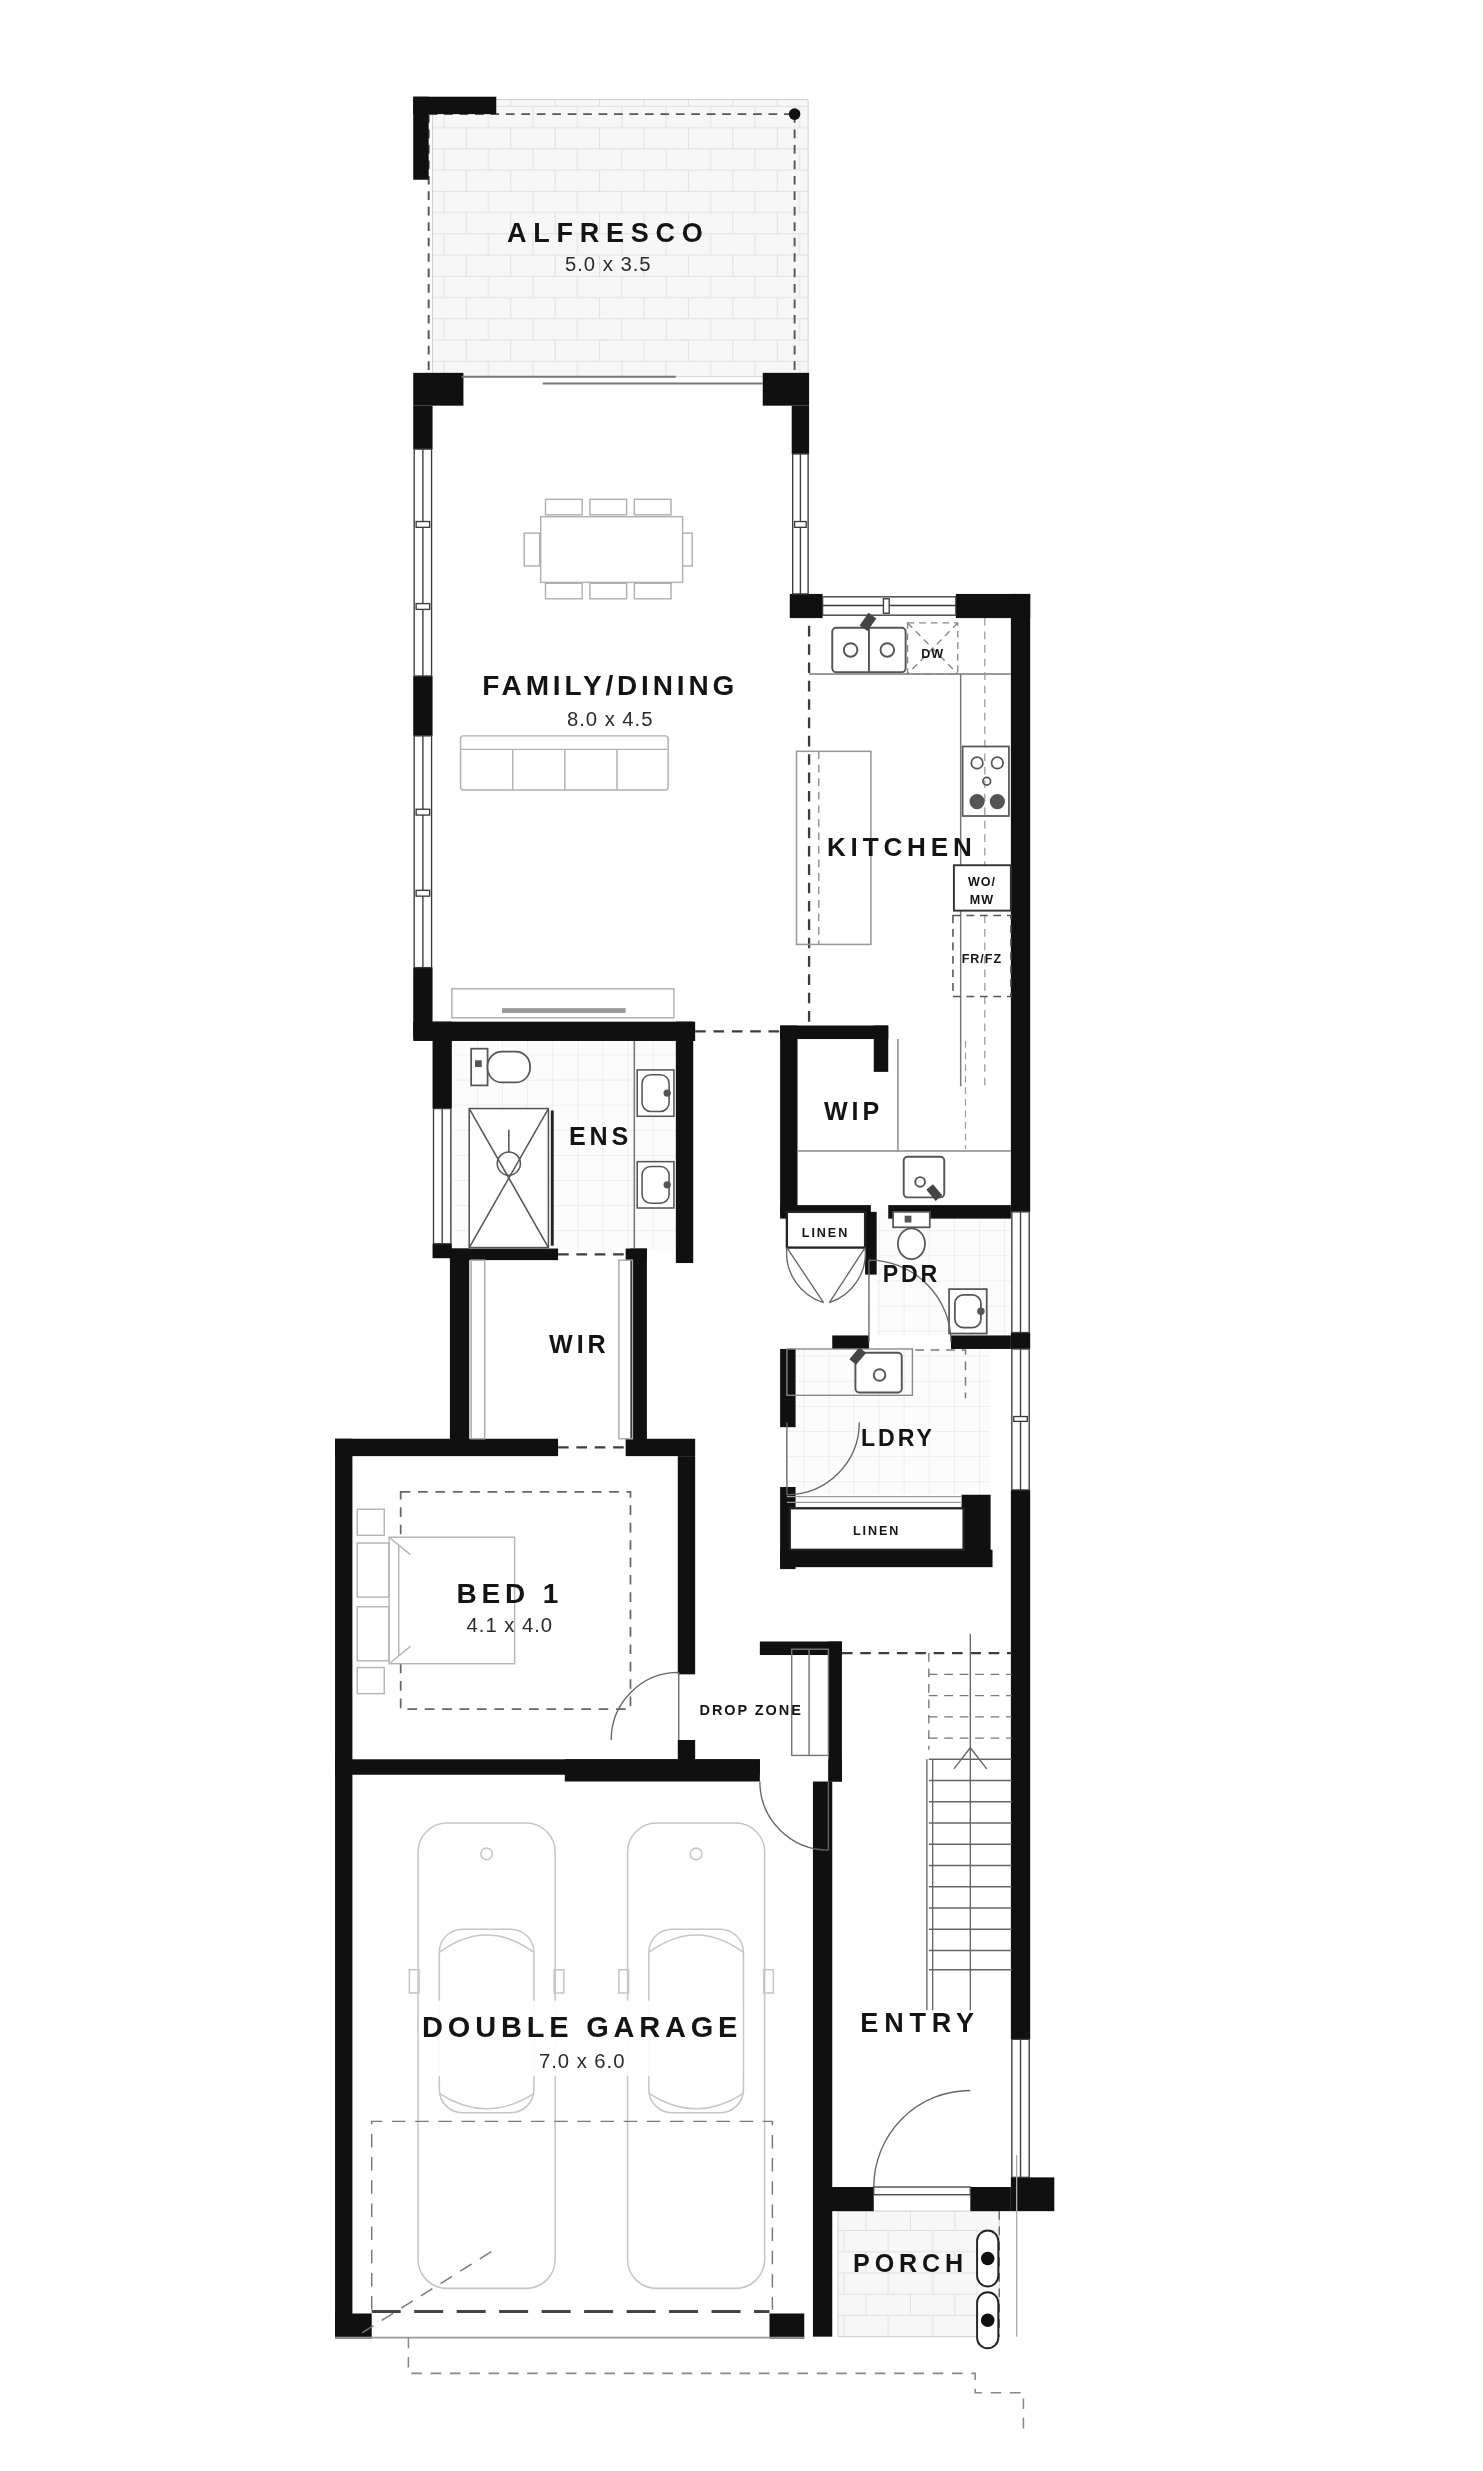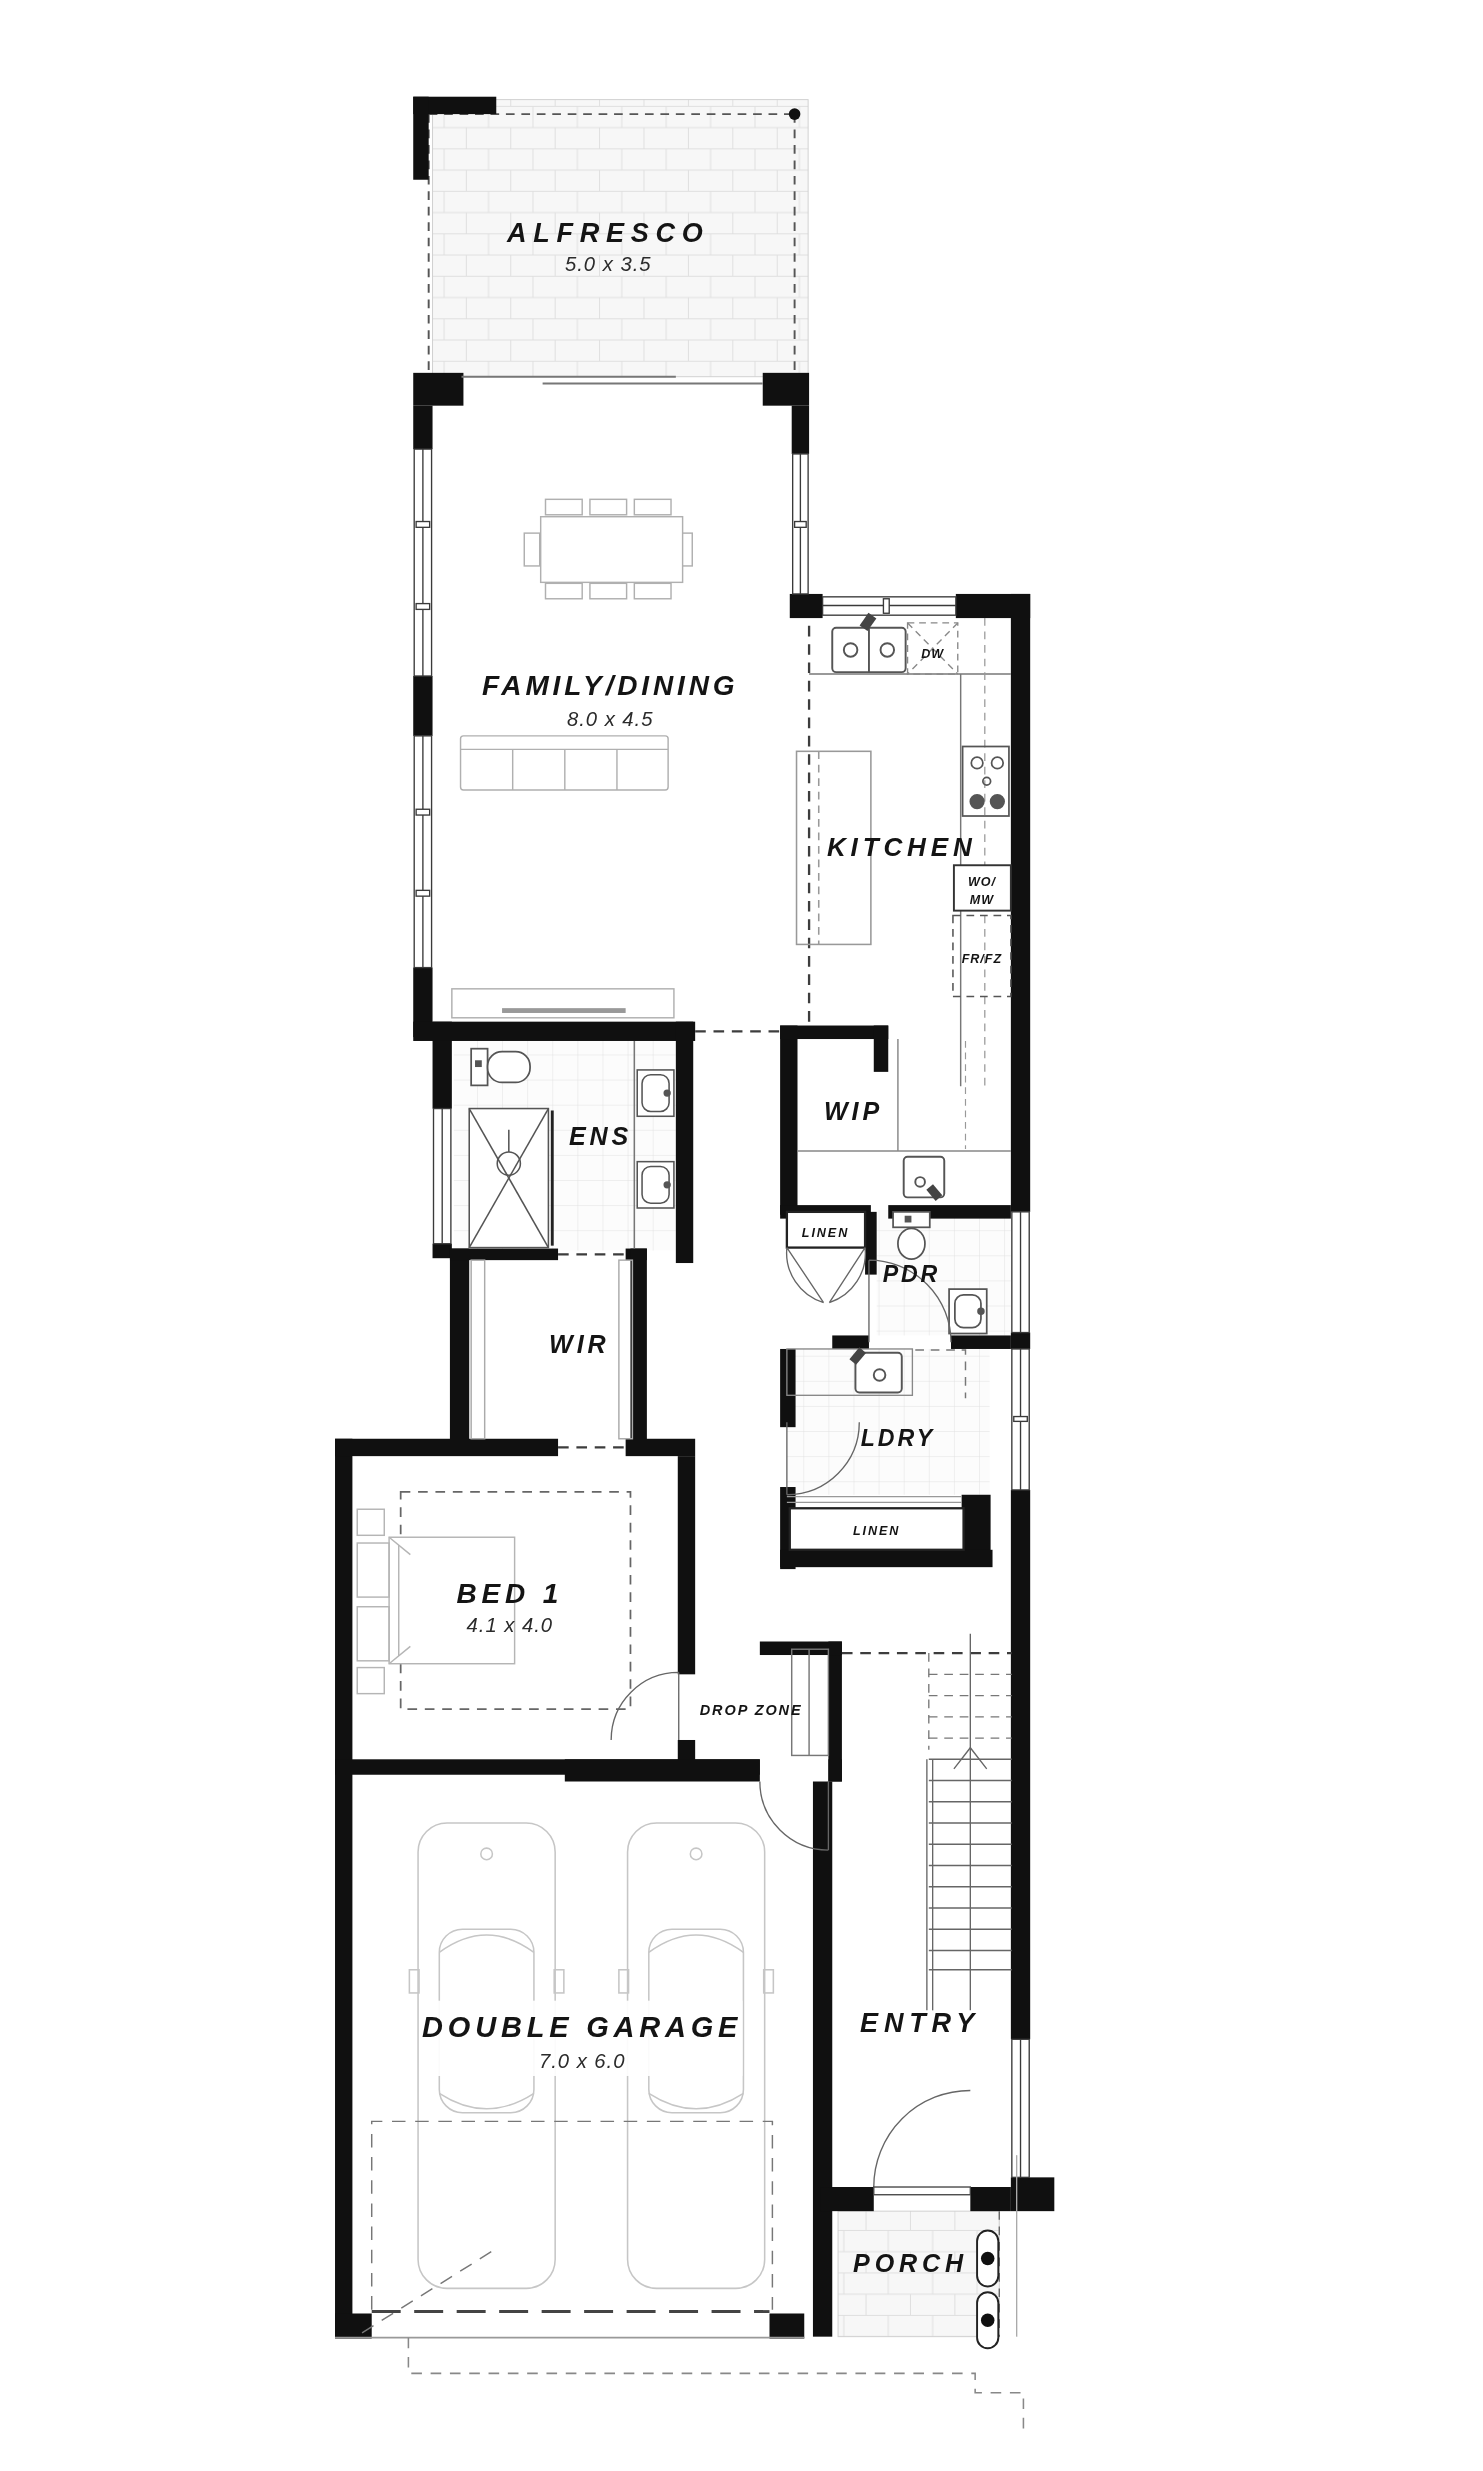--- a/index.html
+++ b/index.html
@@ -1,16 +1,16 @@
 <!DOCTYPE html>
 <html><head>
 <meta charset="utf-8">
 <style>
   html,body{margin:0;padding:0;background:#ffffff;}
-  .page{position:relative;width:1483px;height:2472px;background:#ffffff;overflow:hidden;font-style:italic;}
+  .page{position:relative;width:1483px;height:2472px;background:#ffffff;overflow:hidden;}
   svg{position:absolute;left:0;top:0;}
   text{font-family:"Liberation Sans", sans-serif;fill:#141414;}
   .room-label{font-weight:bold;}
   .dims{font-weight:normal;fill:#2b2b2b;}
   .small-label{font-weight:bold;}
 </style>
 </head>
 <body>
 
 <div class="page">

